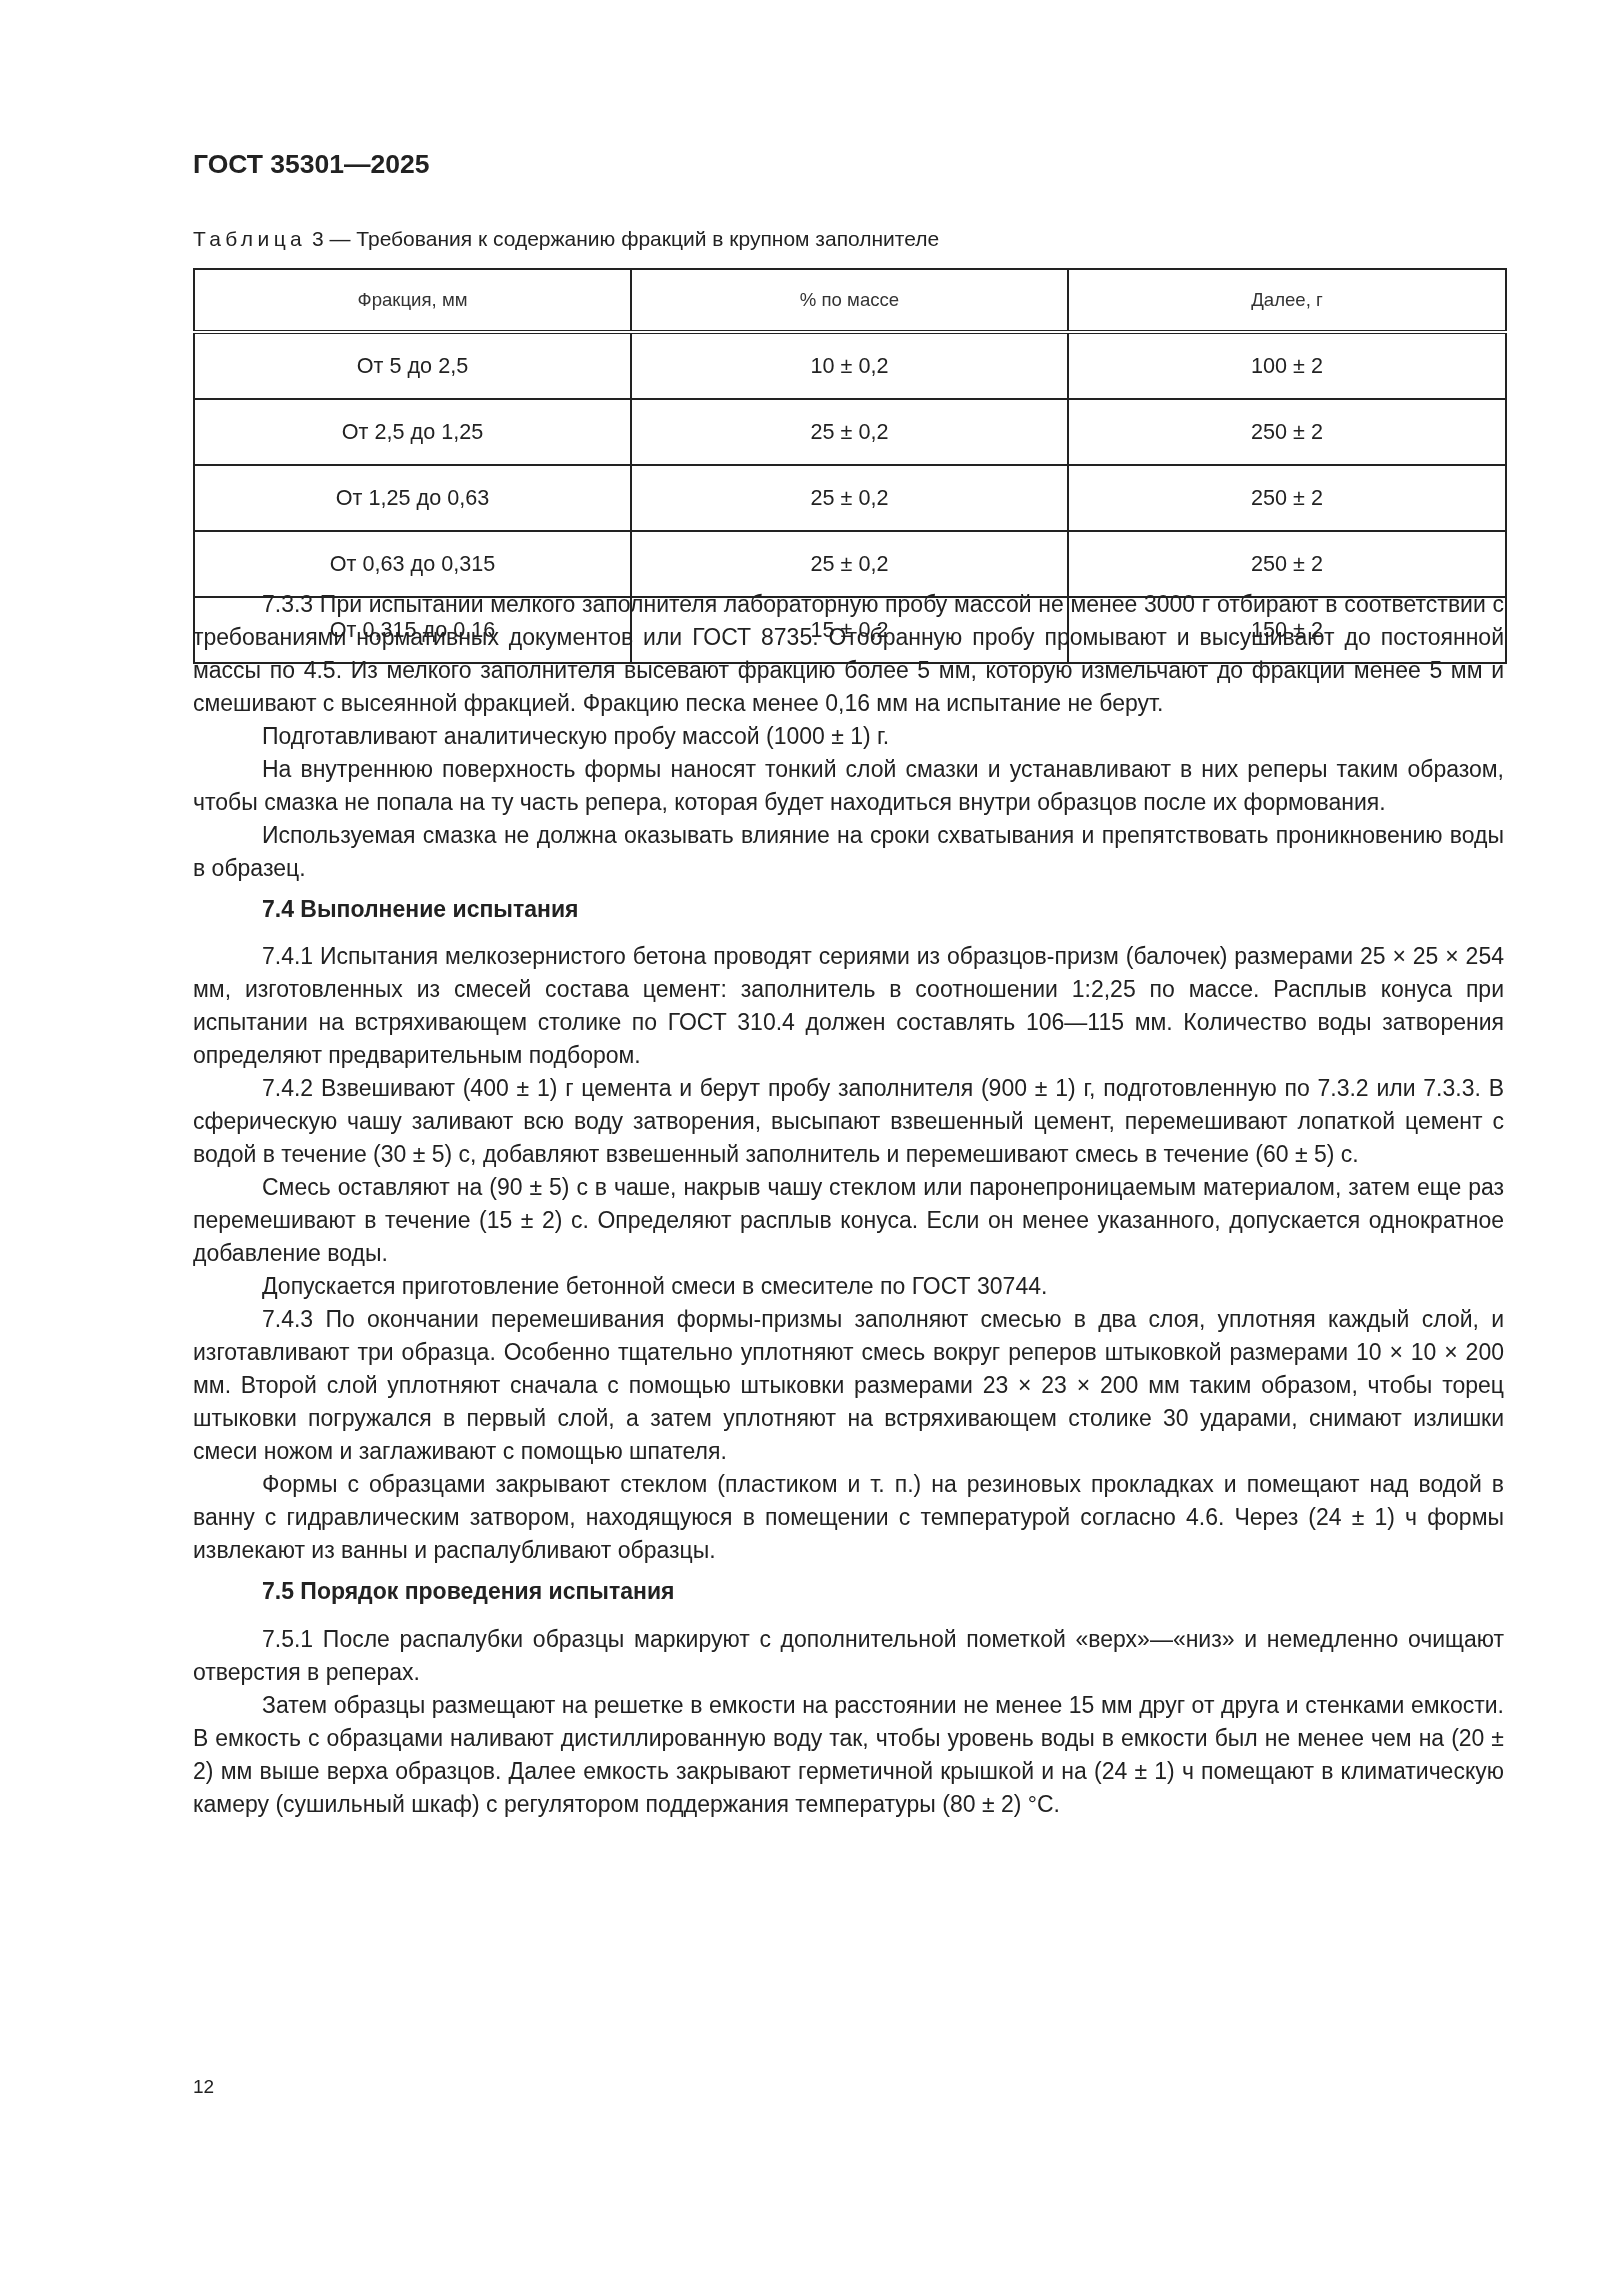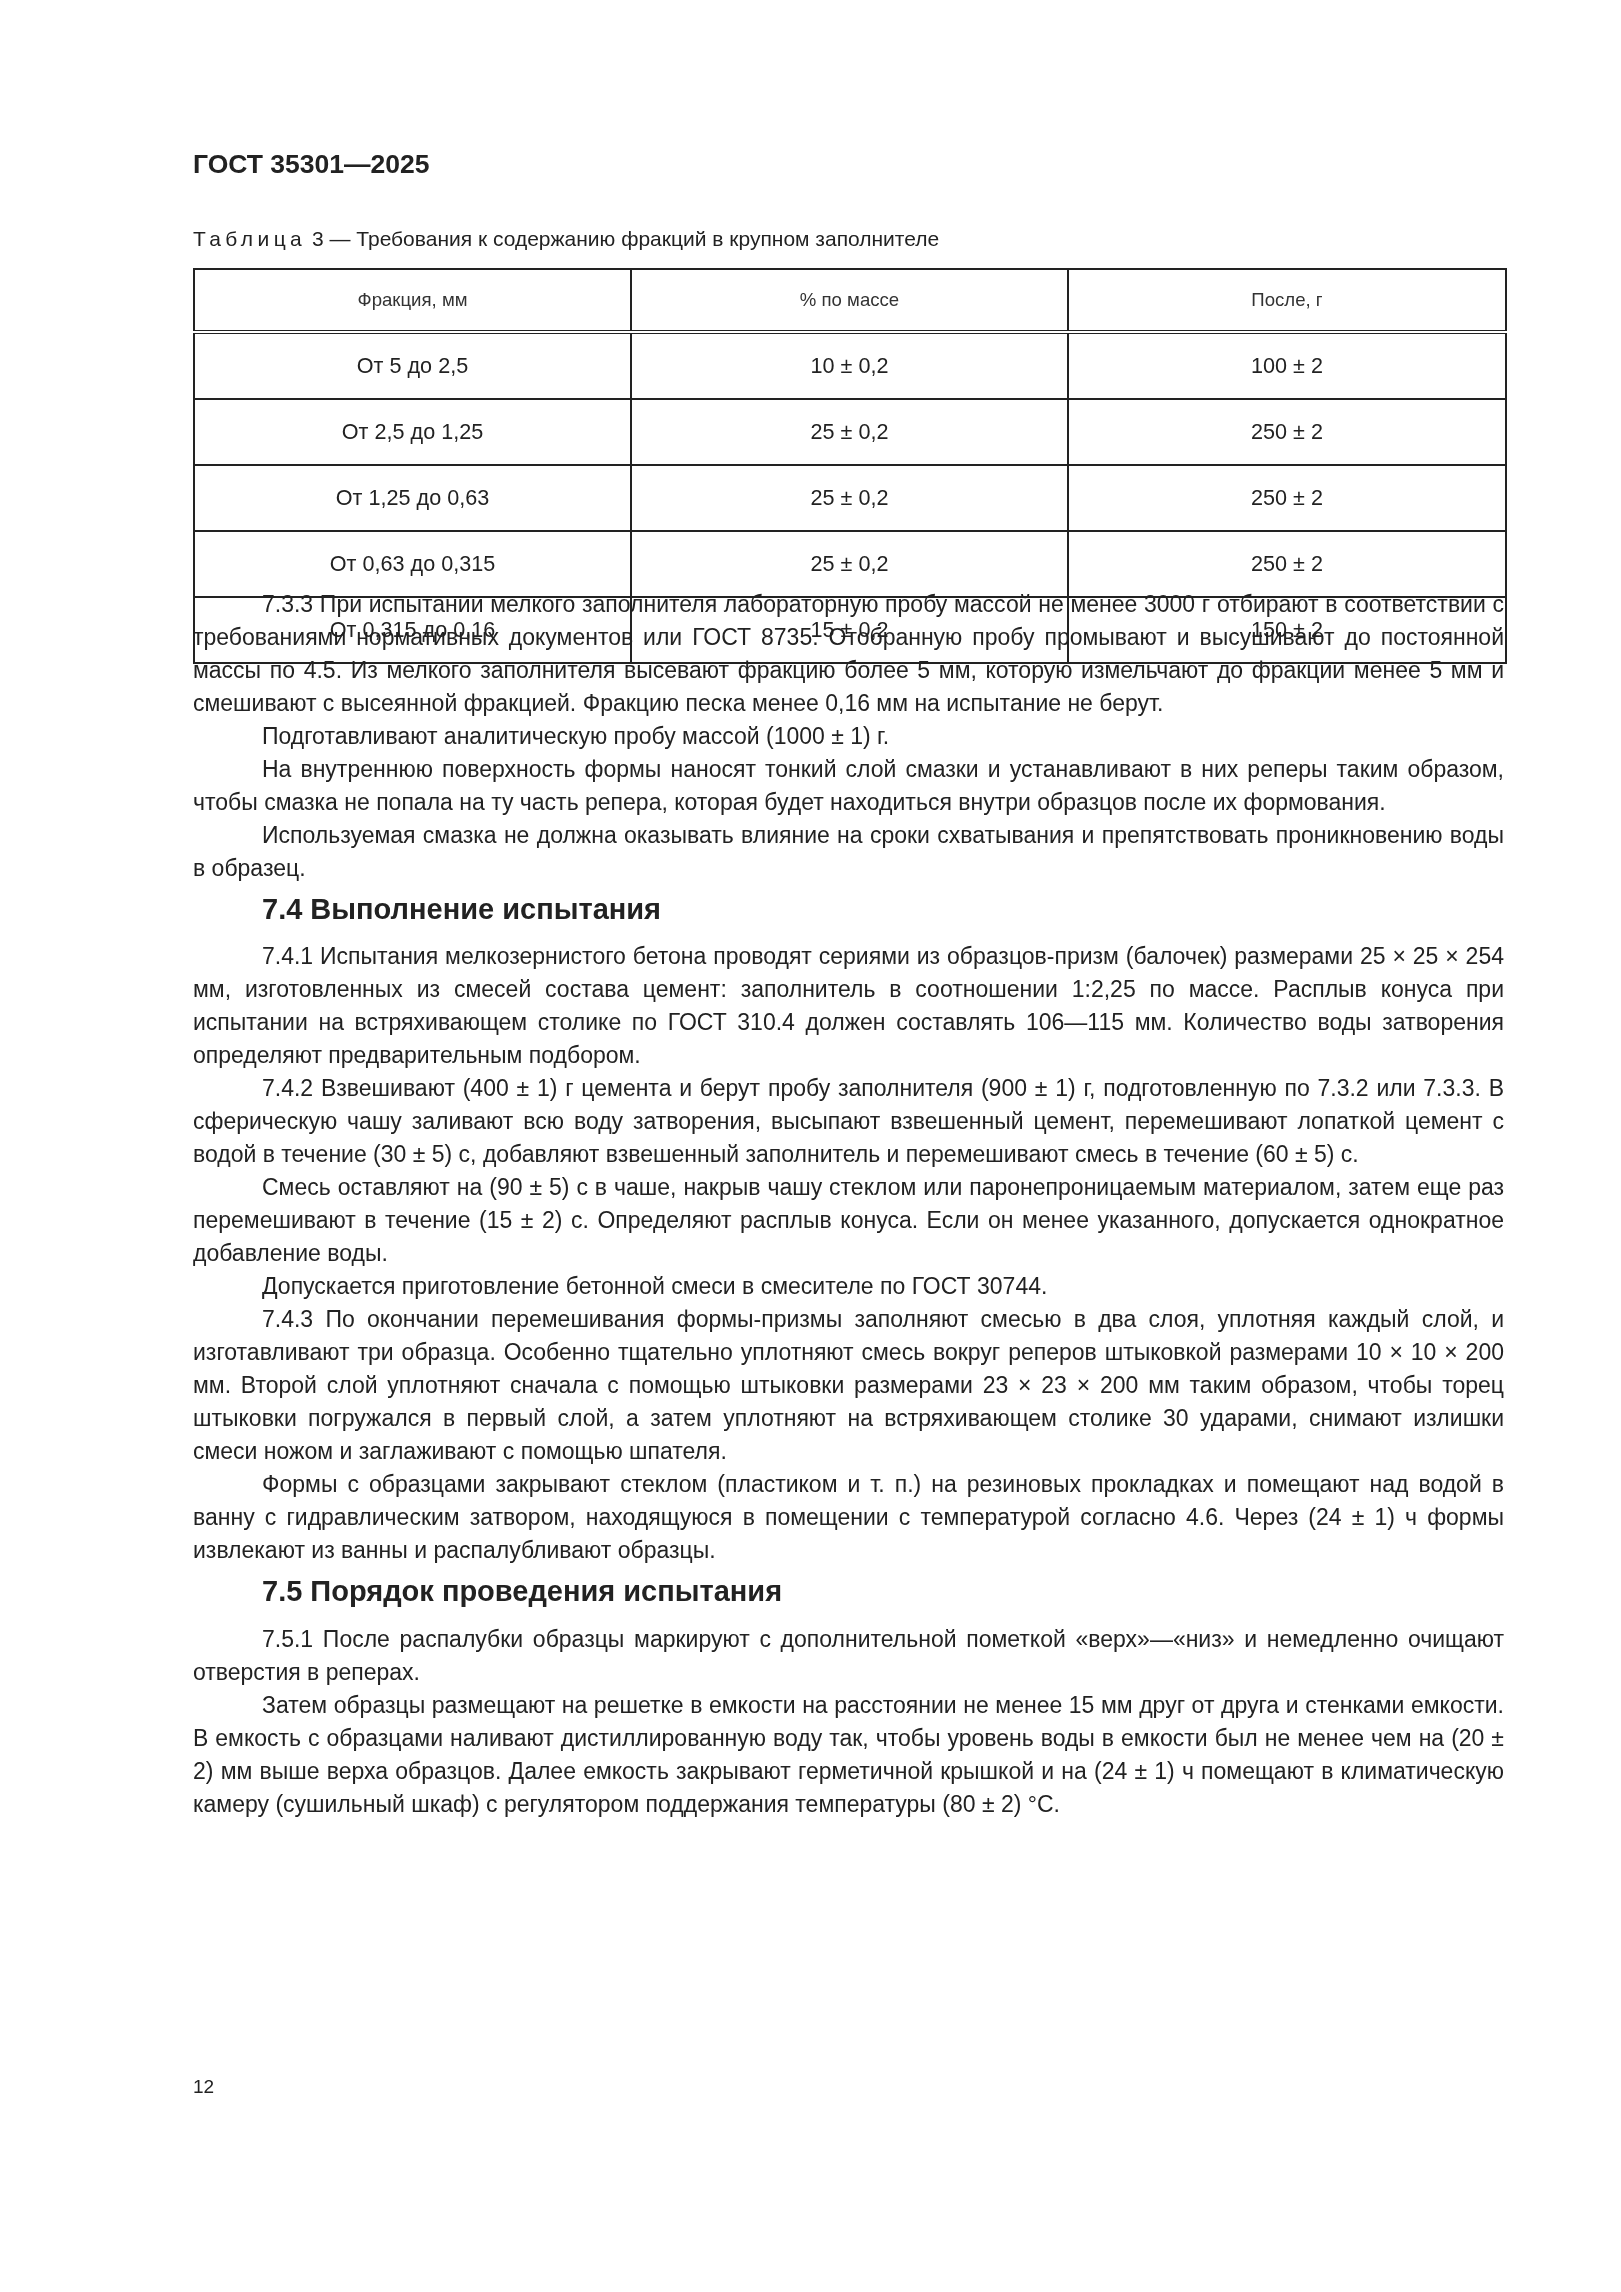--- a/index.html
+++ b/index.html
@@ -35,21 +35,21 @@
     table.frac tr.last td { border-bottom: 2.9px solid #222; }
     .body-text {
       position: absolute; left: 193px; top: 588px; width: 1311px;
       font-size: 23px; line-height: 33px; color: #222;
     }
     .body-text p {
       margin: 0; text-indent: 69px; text-align: justify; hyphens: manual;
     }
     .body-text h3 {
       margin: 7.8px 0 15.7px 0; padding-left: 69px;
-      font-size: 29px; font-weight: bold; line-height: 32px;
+      font-size: 23px; font-weight: bold; line-height: 32px;
     }
     .page-number {
       position: absolute; left: 193px; top: 2073px;
       font-size: 19px; line-height: 27.4px; color: #222;
     }
   </style>
 </head>
 <body>
 
 <div class="page-header">ГОСТ 35301—2025</div>
@@ -59,21 +59,21 @@
 <table class="frac">
   <colgroup>
       <col style="width:437px">
       <col style="width:437px">
       <col style="width:438px">
     </colgroup>
   <thead>
     <tr>
       <th>Фракция, мм</th>
       <th>% по массе</th>
-      <th>После, г</th>
+      <th>Далее, г</th>
     </tr>
   </thead>
   <tbody>
     <tr>
       <td>От 5 до 2,5</td>
       <td>10 ± 0,2</td>
       <td>100 ± 2</td>
     </tr>
     <tr>
       <td>От 2,5 до 1,25</td>

